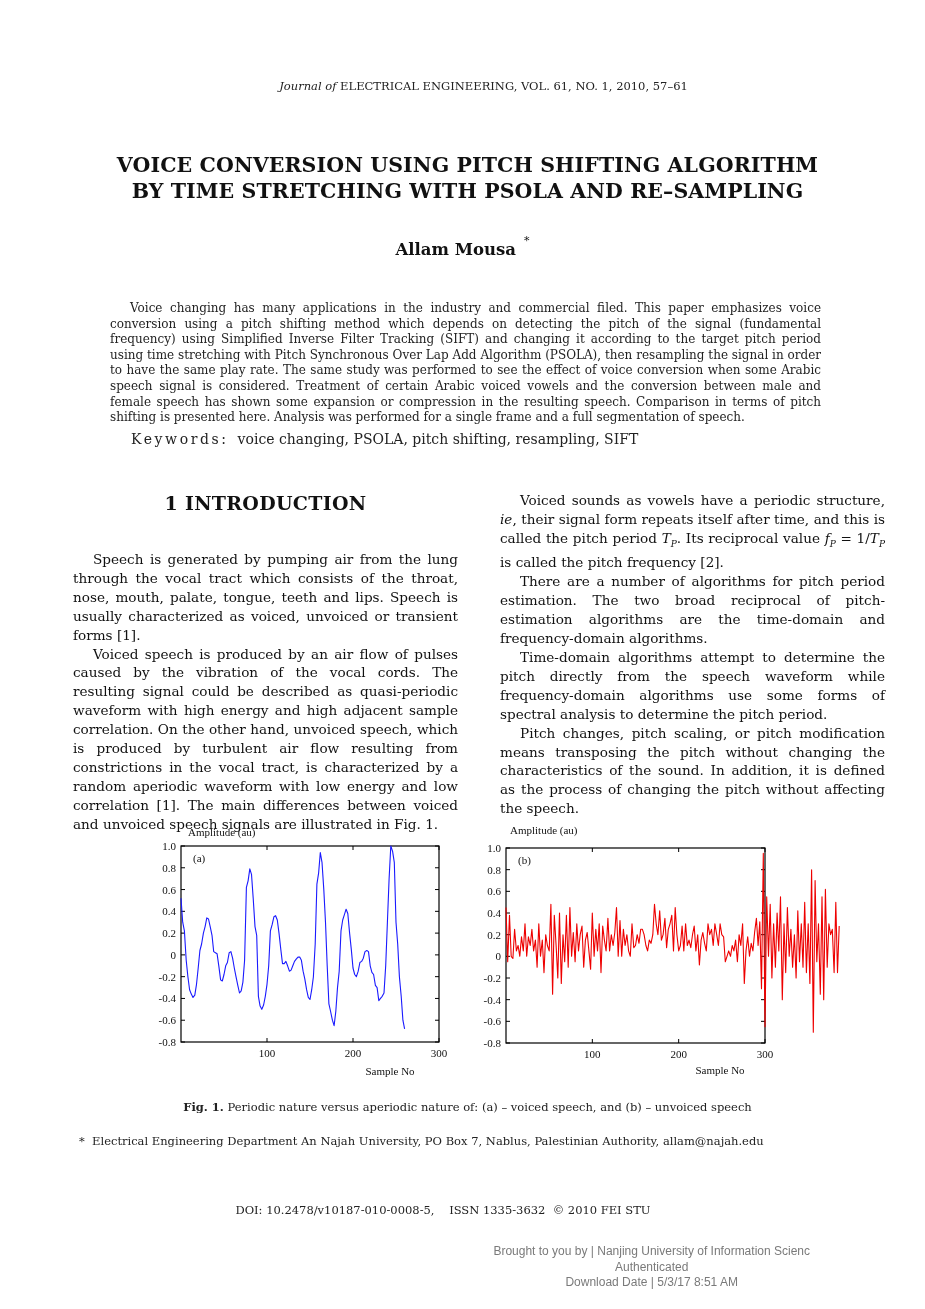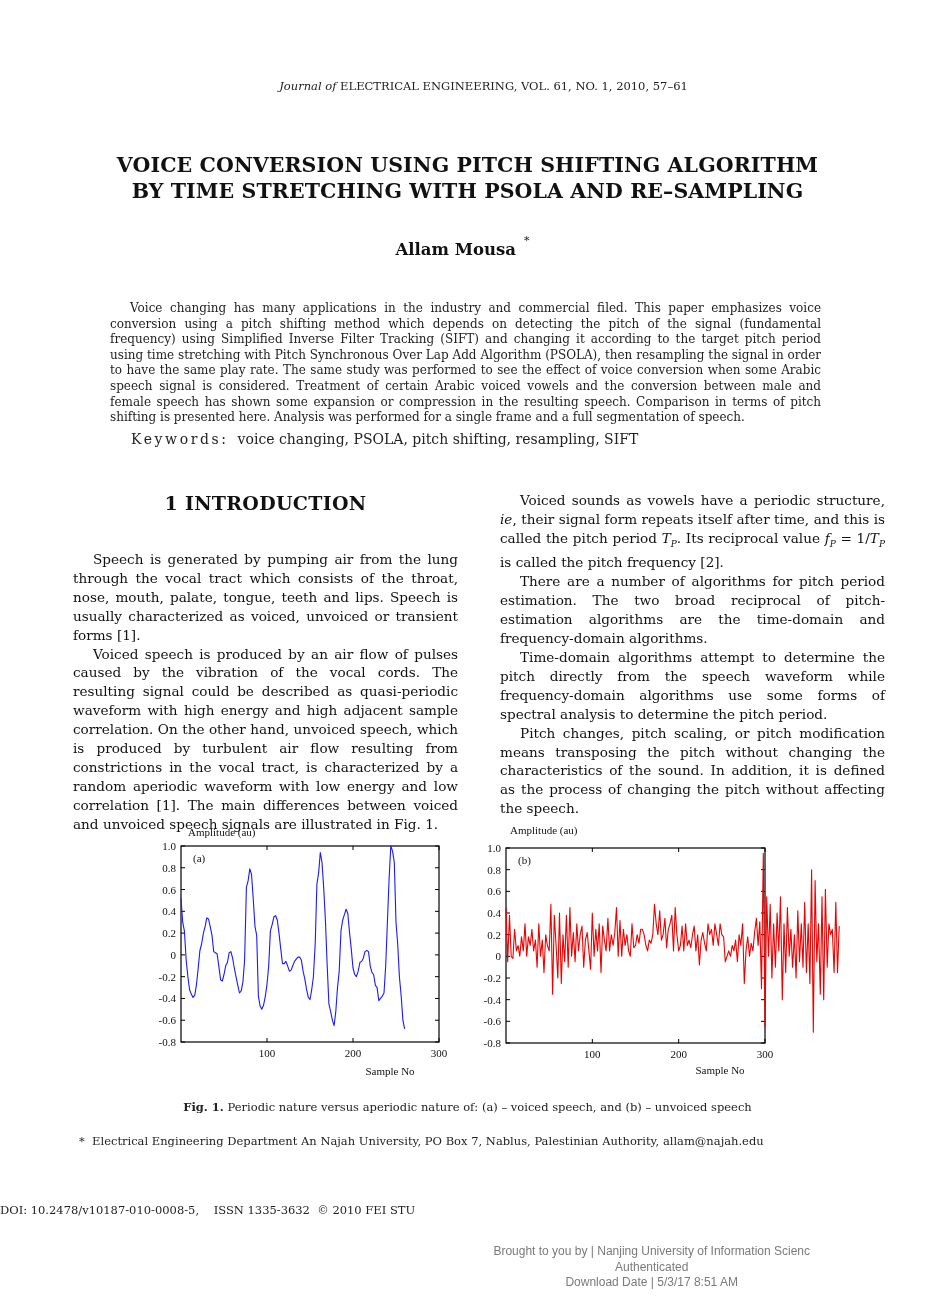--- a/index.html
+++ b/index.html
@@ -18,21 +18,21 @@
   .keywords .kw-label { letter-spacing: 2.6px; }
   .col { font-size: 13.6px; line-height: 18.9px; text-align: justify; color: #111; }
   .col p { margin: 0; text-indent: 20px; }
   .col-left { top: 530px; left: 73px; width: 385px; margin-top: 20px; }
   .col-right { top: 491px; left: 500px; width: 385px; }
   .section-heading { top: 492px; left: 73px; width: 385px; text-align: center; font-weight: bold; font-size: 19px; letter-spacing: 0.3px; }
   .figure { top: 820px; left: 0; width: 925px; height: 270px; }
   .fig-caption { top: 1100px; left: 0; width: 935px; text-align: center; font-size: 11.5px; color: #222; }
   .fig-caption b { font-weight: bold; }
   .footnote { top: 1134px; left: 79px; font-size: 11.5px; color: #222; }
-  .doi { top: 1203px; left: 0; width: 886px; text-align: left; font-size: 11.5px; color: #222; }
+  .doi { top: 1203px; left: 0; width: 886px; text-align: center; font-size: 11.5px; color: #222; }
   .download { top: 1244px; right: 115px; text-align: center; font-family: "Liberation Sans", sans-serif;
               font-size: 12px; line-height: 15.5px; color: #7a7a7a; }
   svg text { font-family: "Liberation Serif", "DejaVu Serif", serif; }
 </style>
 </head>
 <body>
 
 <div class="abs journal">
   <i>Journal of</i>
   <span>ELECTRICAL ENGINEERING, VOL. 61, NO. 1, 2010, 57–61</span>

